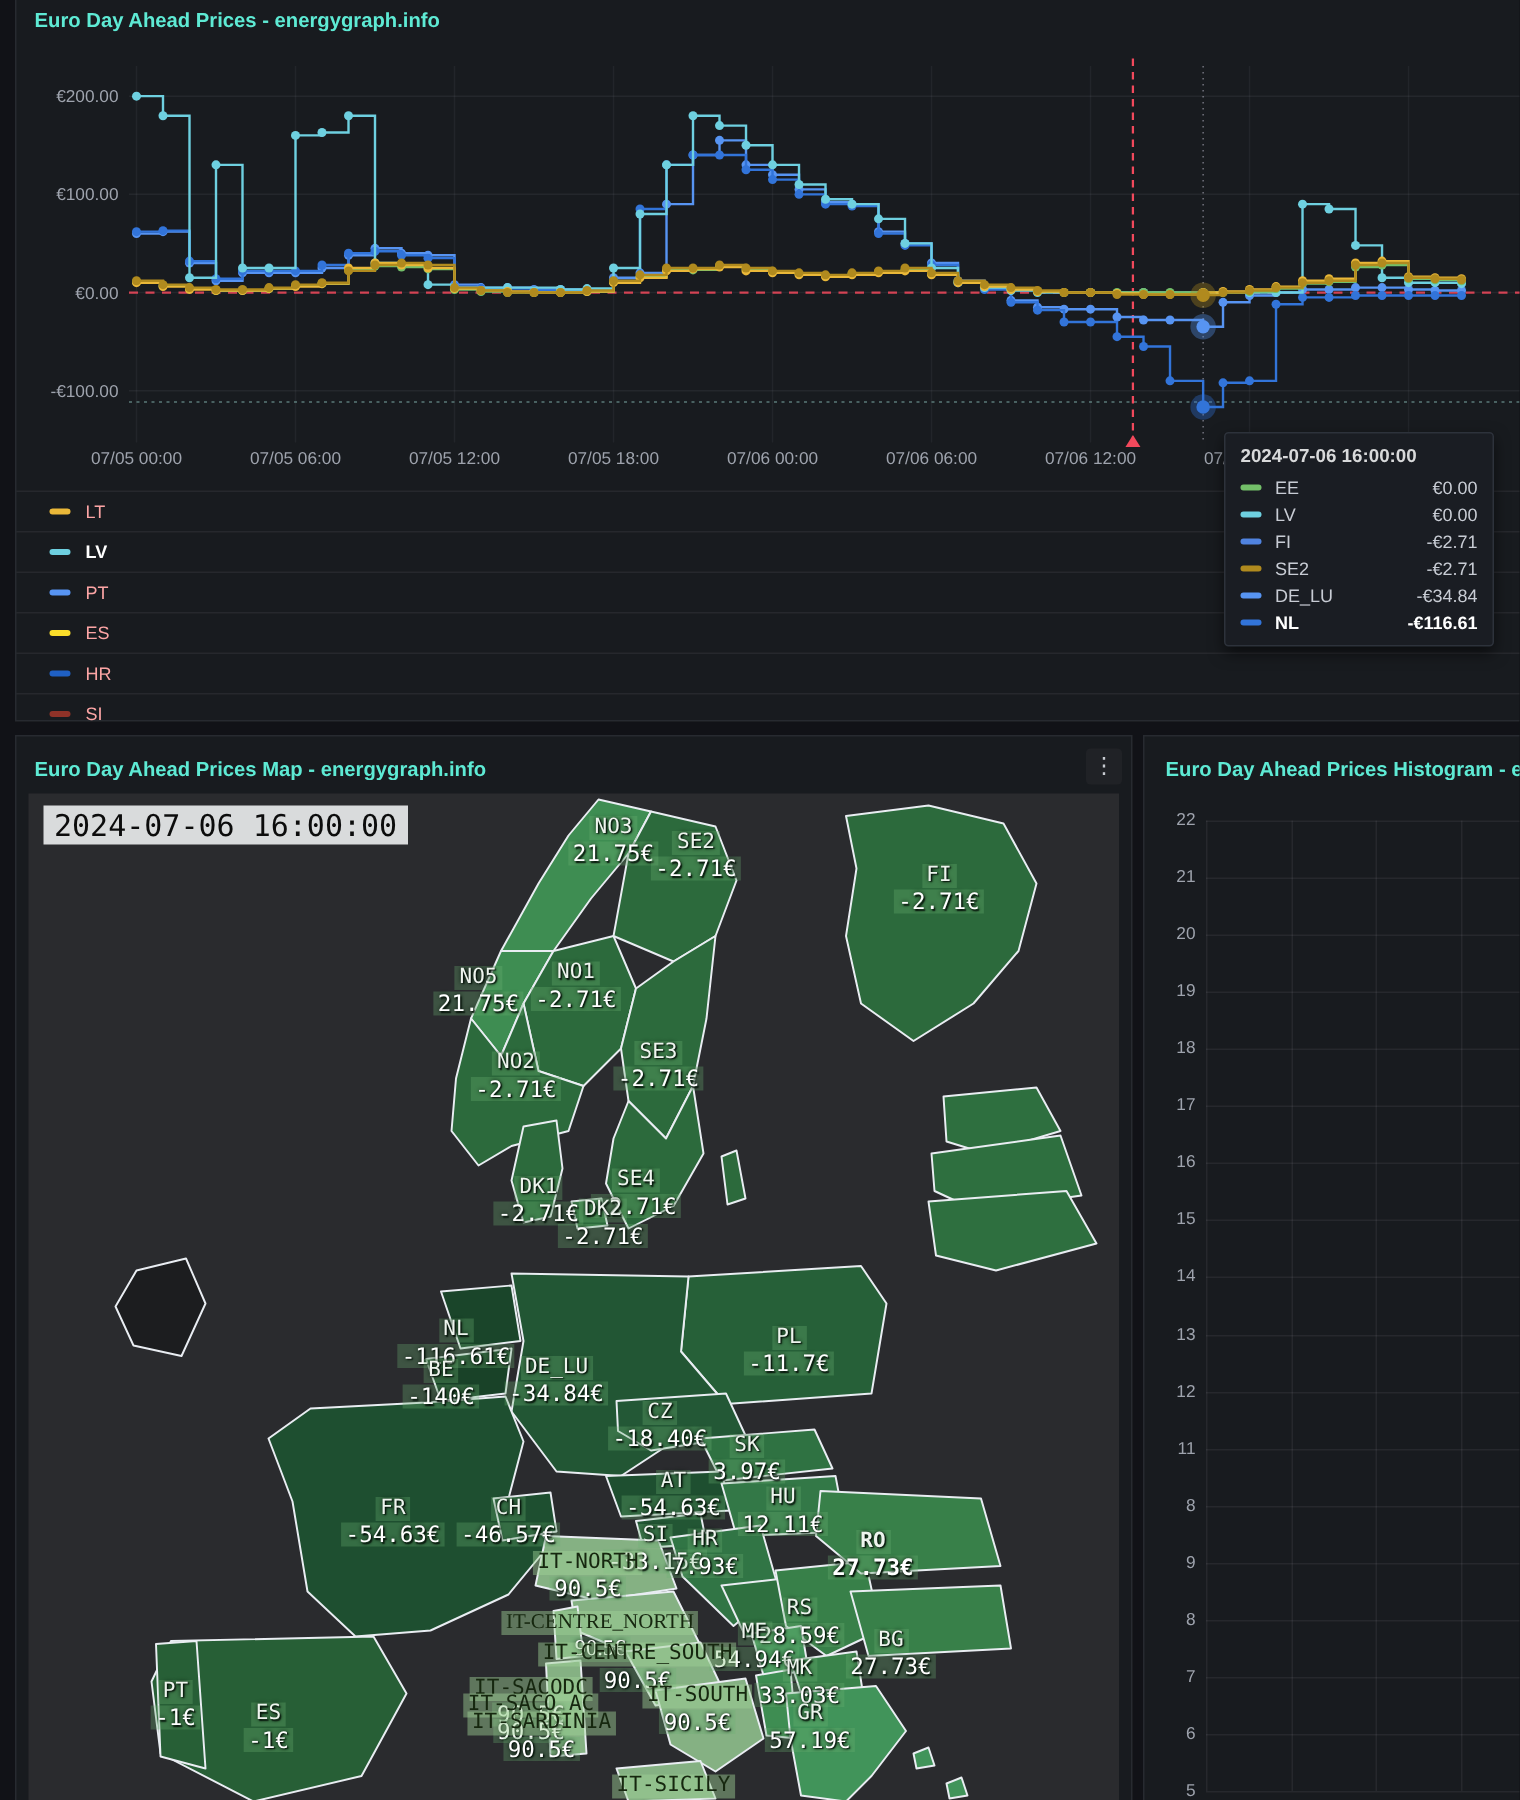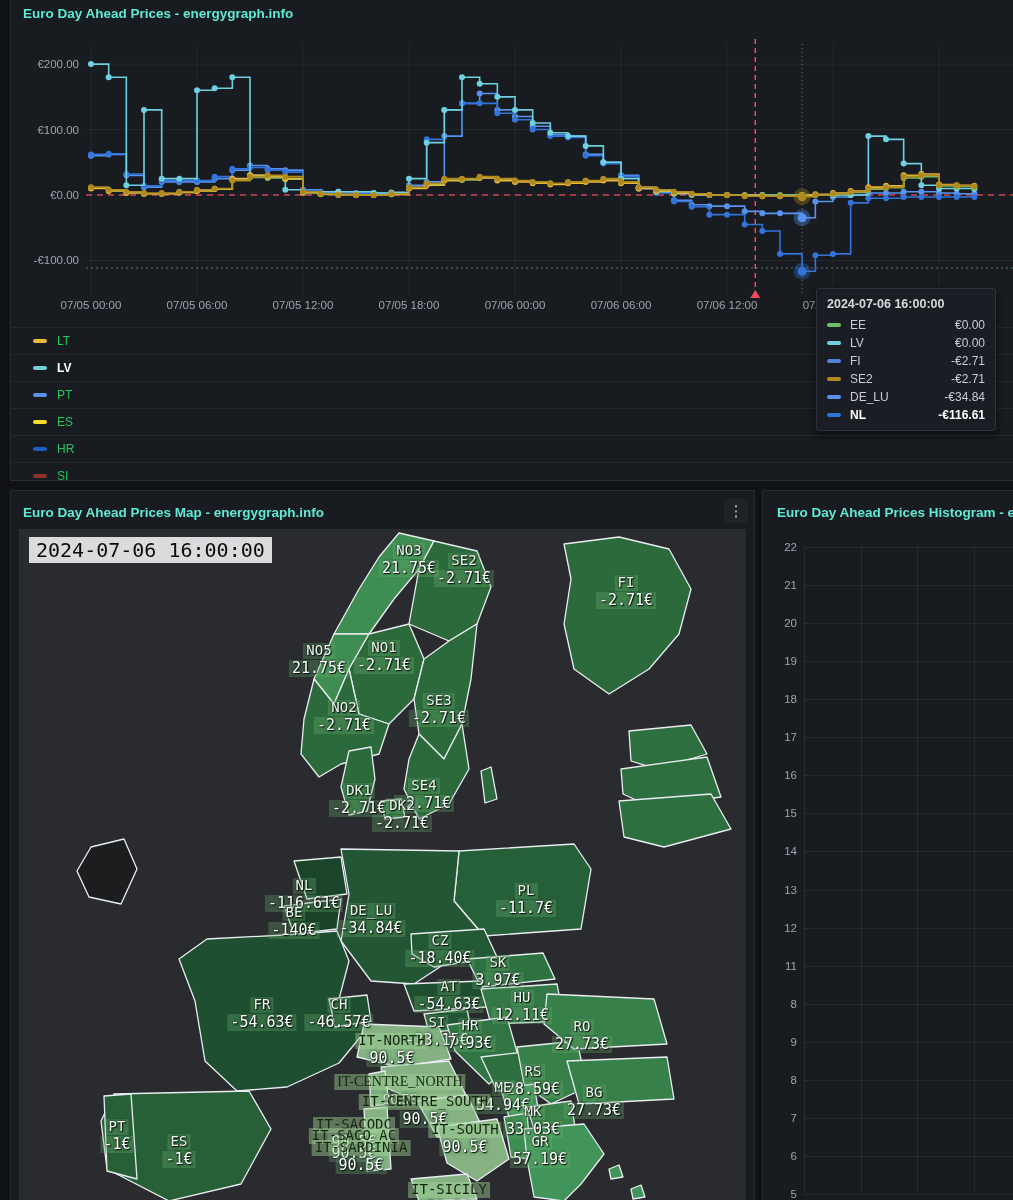--- a/index.html
+++ b/index.html
@@ -9,21 +9,21 @@
   .panel-title{font-size:13.5px;font-weight:600;color:#5eead4;white-space:nowrap;overflow:hidden;}
   
   #ts-panel{left:10px;top:-2px;width:1010px;height:483px;border-bottom:1px solid rgba(204,204,220,.09);}
   #ts-title{position:absolute;left:12px;top:7px;}
   #ts-chart{position:absolute;left:0;top:0;width:1003px;height:318px;}
   svg text{font-family:"Liberation Sans",sans-serif;}
   
   #ts-legend{position:absolute;left:0;top:328px;width:1003px;}
   .legend-row{height:26px;display:flex;align-items:center;border-top:1px solid rgba(204,204,220,.08);padding-left:22px;}
   .swatch{width:14px;height:4px;border-radius:2px;flex:0 0 14px;}
-  .legend-label{margin-left:10px;font-size:12px;color:#22c55e;}
+  .legend-label{margin-left:10px;font-size:12px;color:#fca5a5;}
   .legend-label.bold{font-weight:700;color:#fff;}
   
   #tooltip{position:absolute;left:805px;top:289px;width:158px;background:#1a1d23;border:1px solid #2d323b;
            border-radius:3px;box-shadow:0 4px 10px rgba(0,0,0,.55);padding:8px 10px;z-index:30;}
   #tooltip-title{font-size:12.5px;font-weight:700;color:#d8d9da;margin-bottom:7px;white-space:nowrap;}
   .tt-row{display:flex;align-items:center;margin-top:4px;}
   .tt-name{margin-left:9px;font-size:12px;color:#c8ccd4;}
   .tt-val{margin-left:auto;font-size:12px;color:#c8ccd4;}
   .tt-row.bold .tt-name,.tt-row.bold .tt-val{font-weight:700;color:#fff;}
   
@@ -563,21 +563,21 @@
         <div class="map-label" style="left: 503px; top: 459px;"><span class="nm">HU</span><br>
                    <span class="vl">12.11€</span></div>
         <div class="map-label" style="left: 243px; top: 466px;"><span class="nm">FR</span><br>
                    <span class="vl">-54.63€</span></div>
         <div class="map-label" style="left: 320px; top: 466px;"><span class="nm">CH</span><br>
                    <span class="vl">-46.57€</span></div>
         <div class="map-label" style="left: 418px; top: 484px;"><span class="nm">SI</span><br>
                    <span class="vl">-33.15€</span></div>
         <div class="map-label" style="left: 451px; top: 487px;"><span class="nm">HR</span><br>
                    <span class="vl">7.93€</span></div>
-        <div class="map-label" style="left: 563px; top: 488px;"><span class="nm">RO</span><br>
+        <div class="map-label" style="left: 563px; top: 488px; font-weight: bold;"><span class="nm">RO</span><br>
                    <span class="vl">27.73€</span></div>
         <div class="map-label dark" style="left: 373px; top: 502px;"><span class="nm">IT-NORTH</span><br>
                    <span class="vl">90.5€</span></div>
         <div class="map-label dark" style="left: 381px; top: 543px; font-family: Liberation Serif, serif;"><span class="nm">IT-CENTRE_NORTH</span><br>
                    <span class="vl">90.5€</span></div>
         <div class="map-label" style="left: 514px; top: 533px;"><span class="nm">RS</span><br>
                    <span class="vl">28.59€</span></div>
         <div class="map-label" style="left: 484px; top: 549px;"><span class="nm">ME</span><br>
                    <span class="vl">54.94€</span></div>
         <div class="map-label" style="left: 575px; top: 554px;"><span class="nm">BG</span><br>

